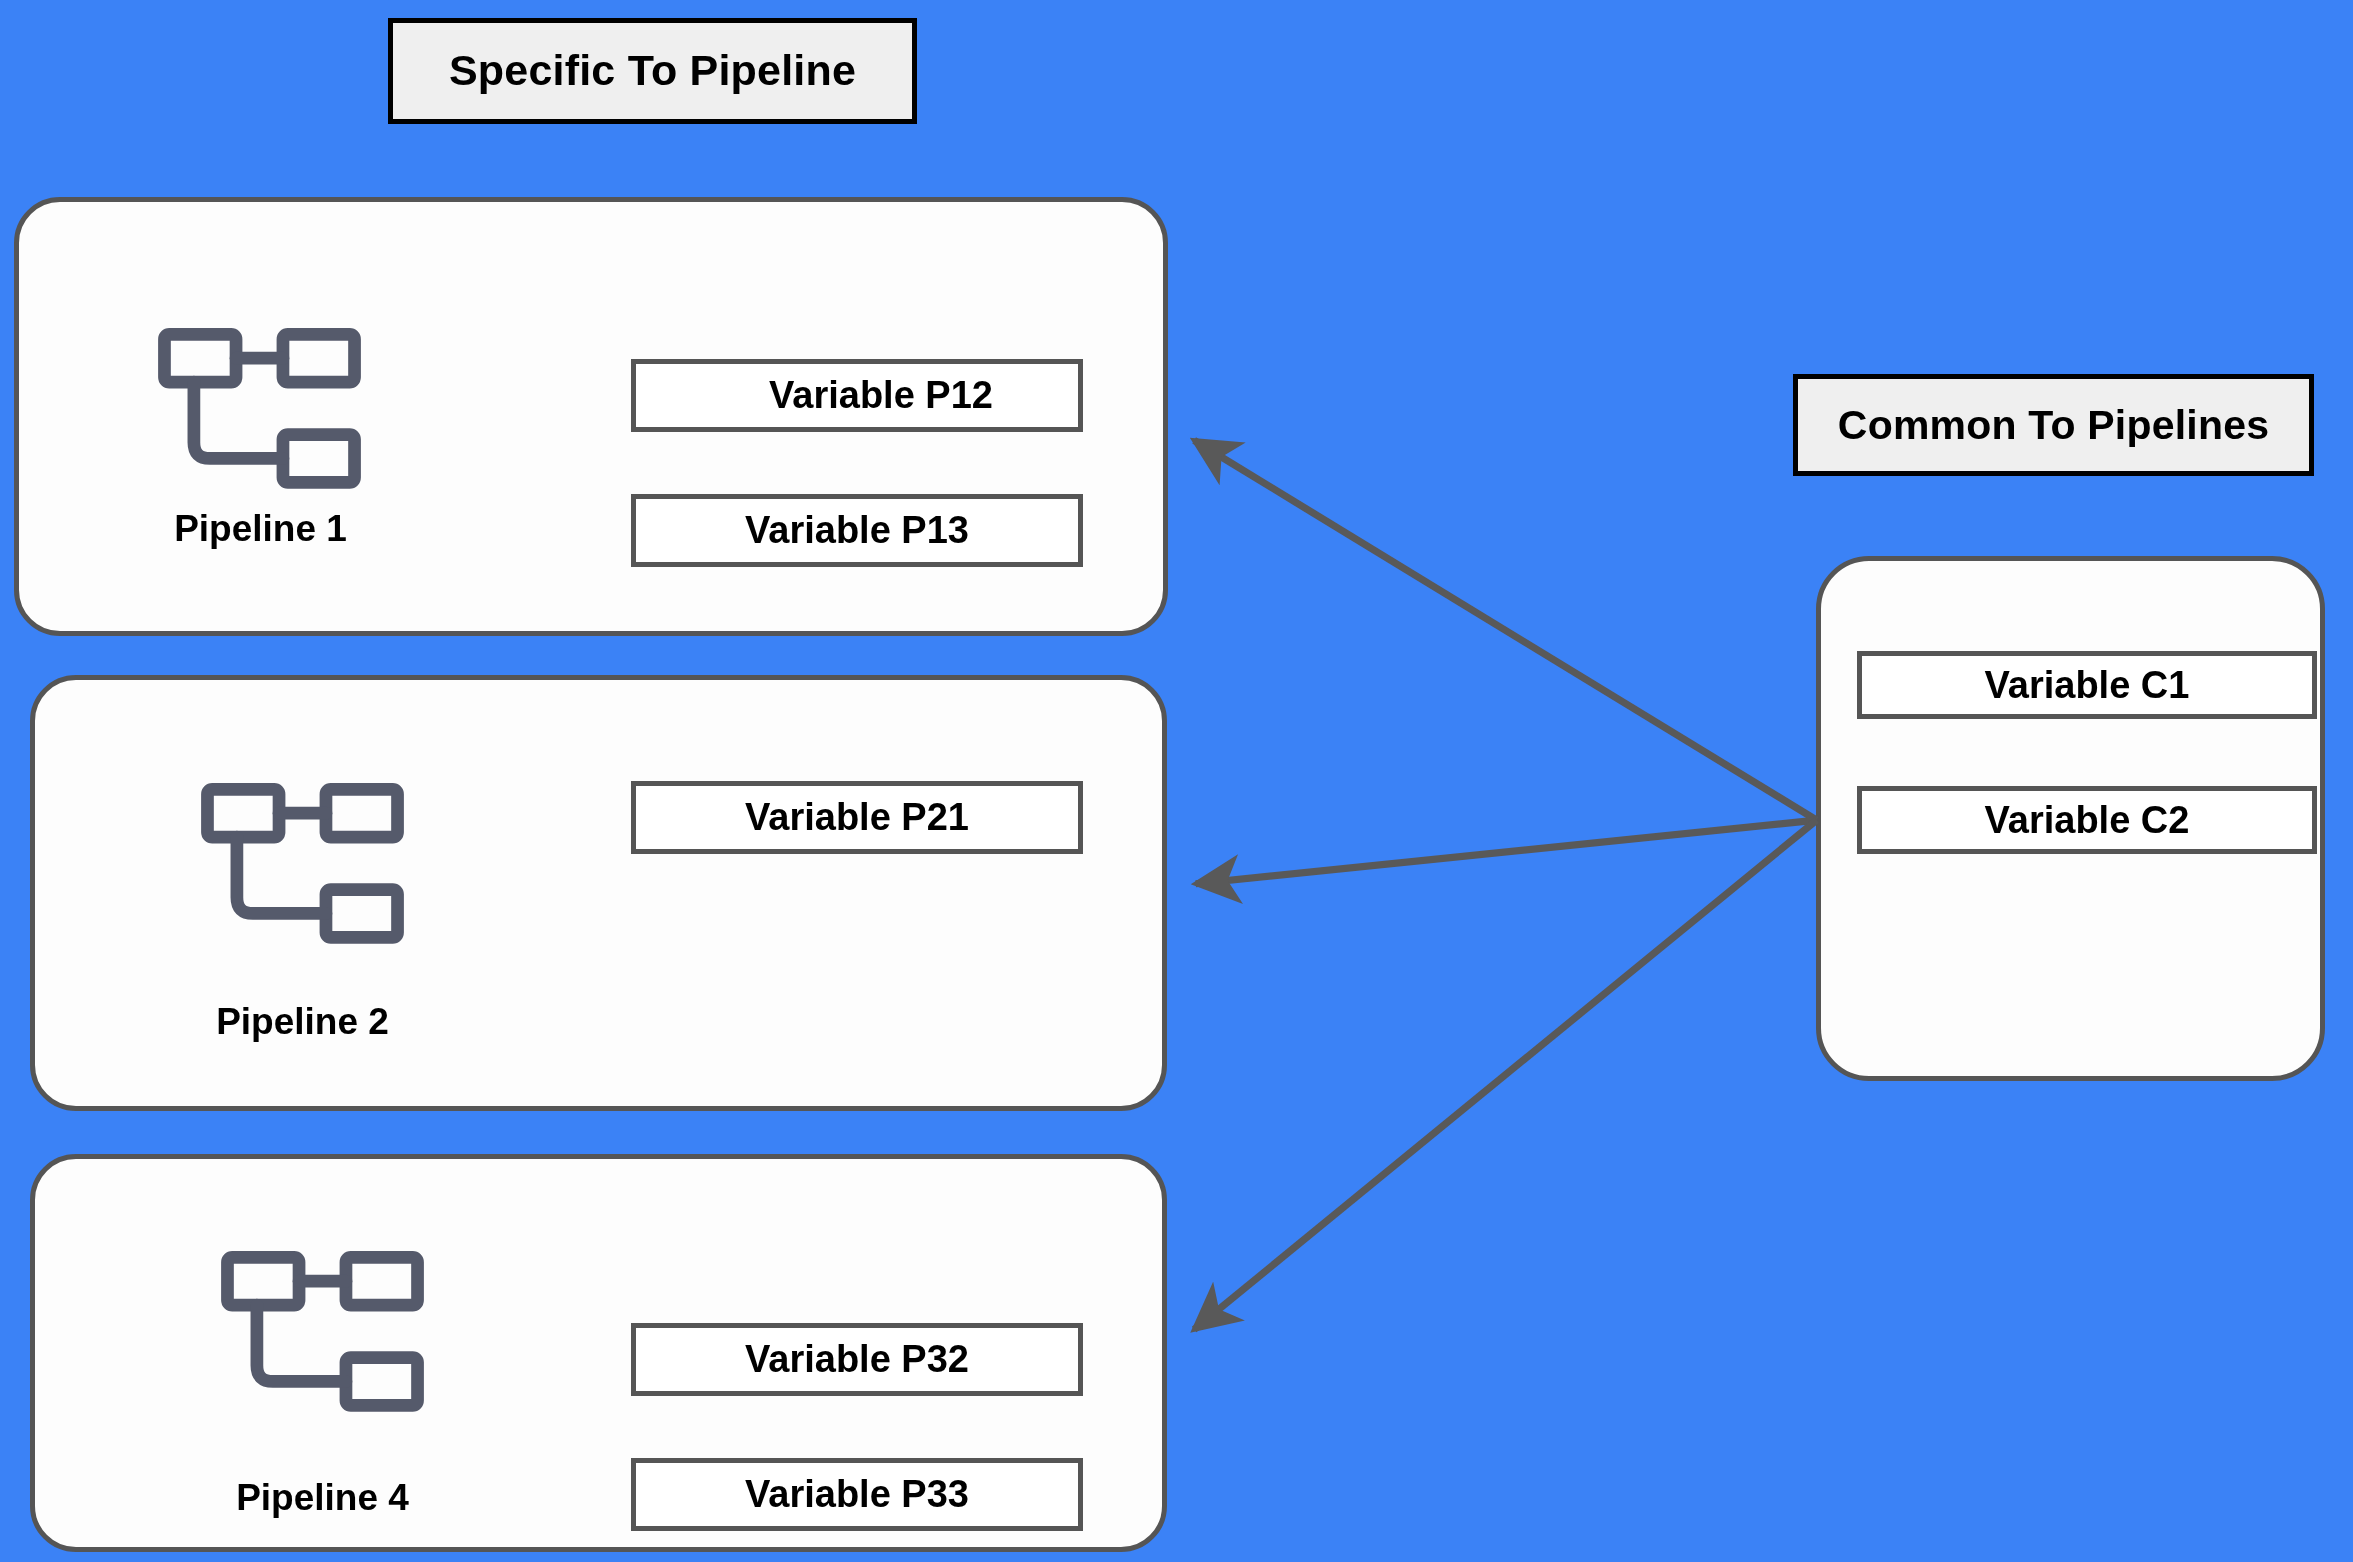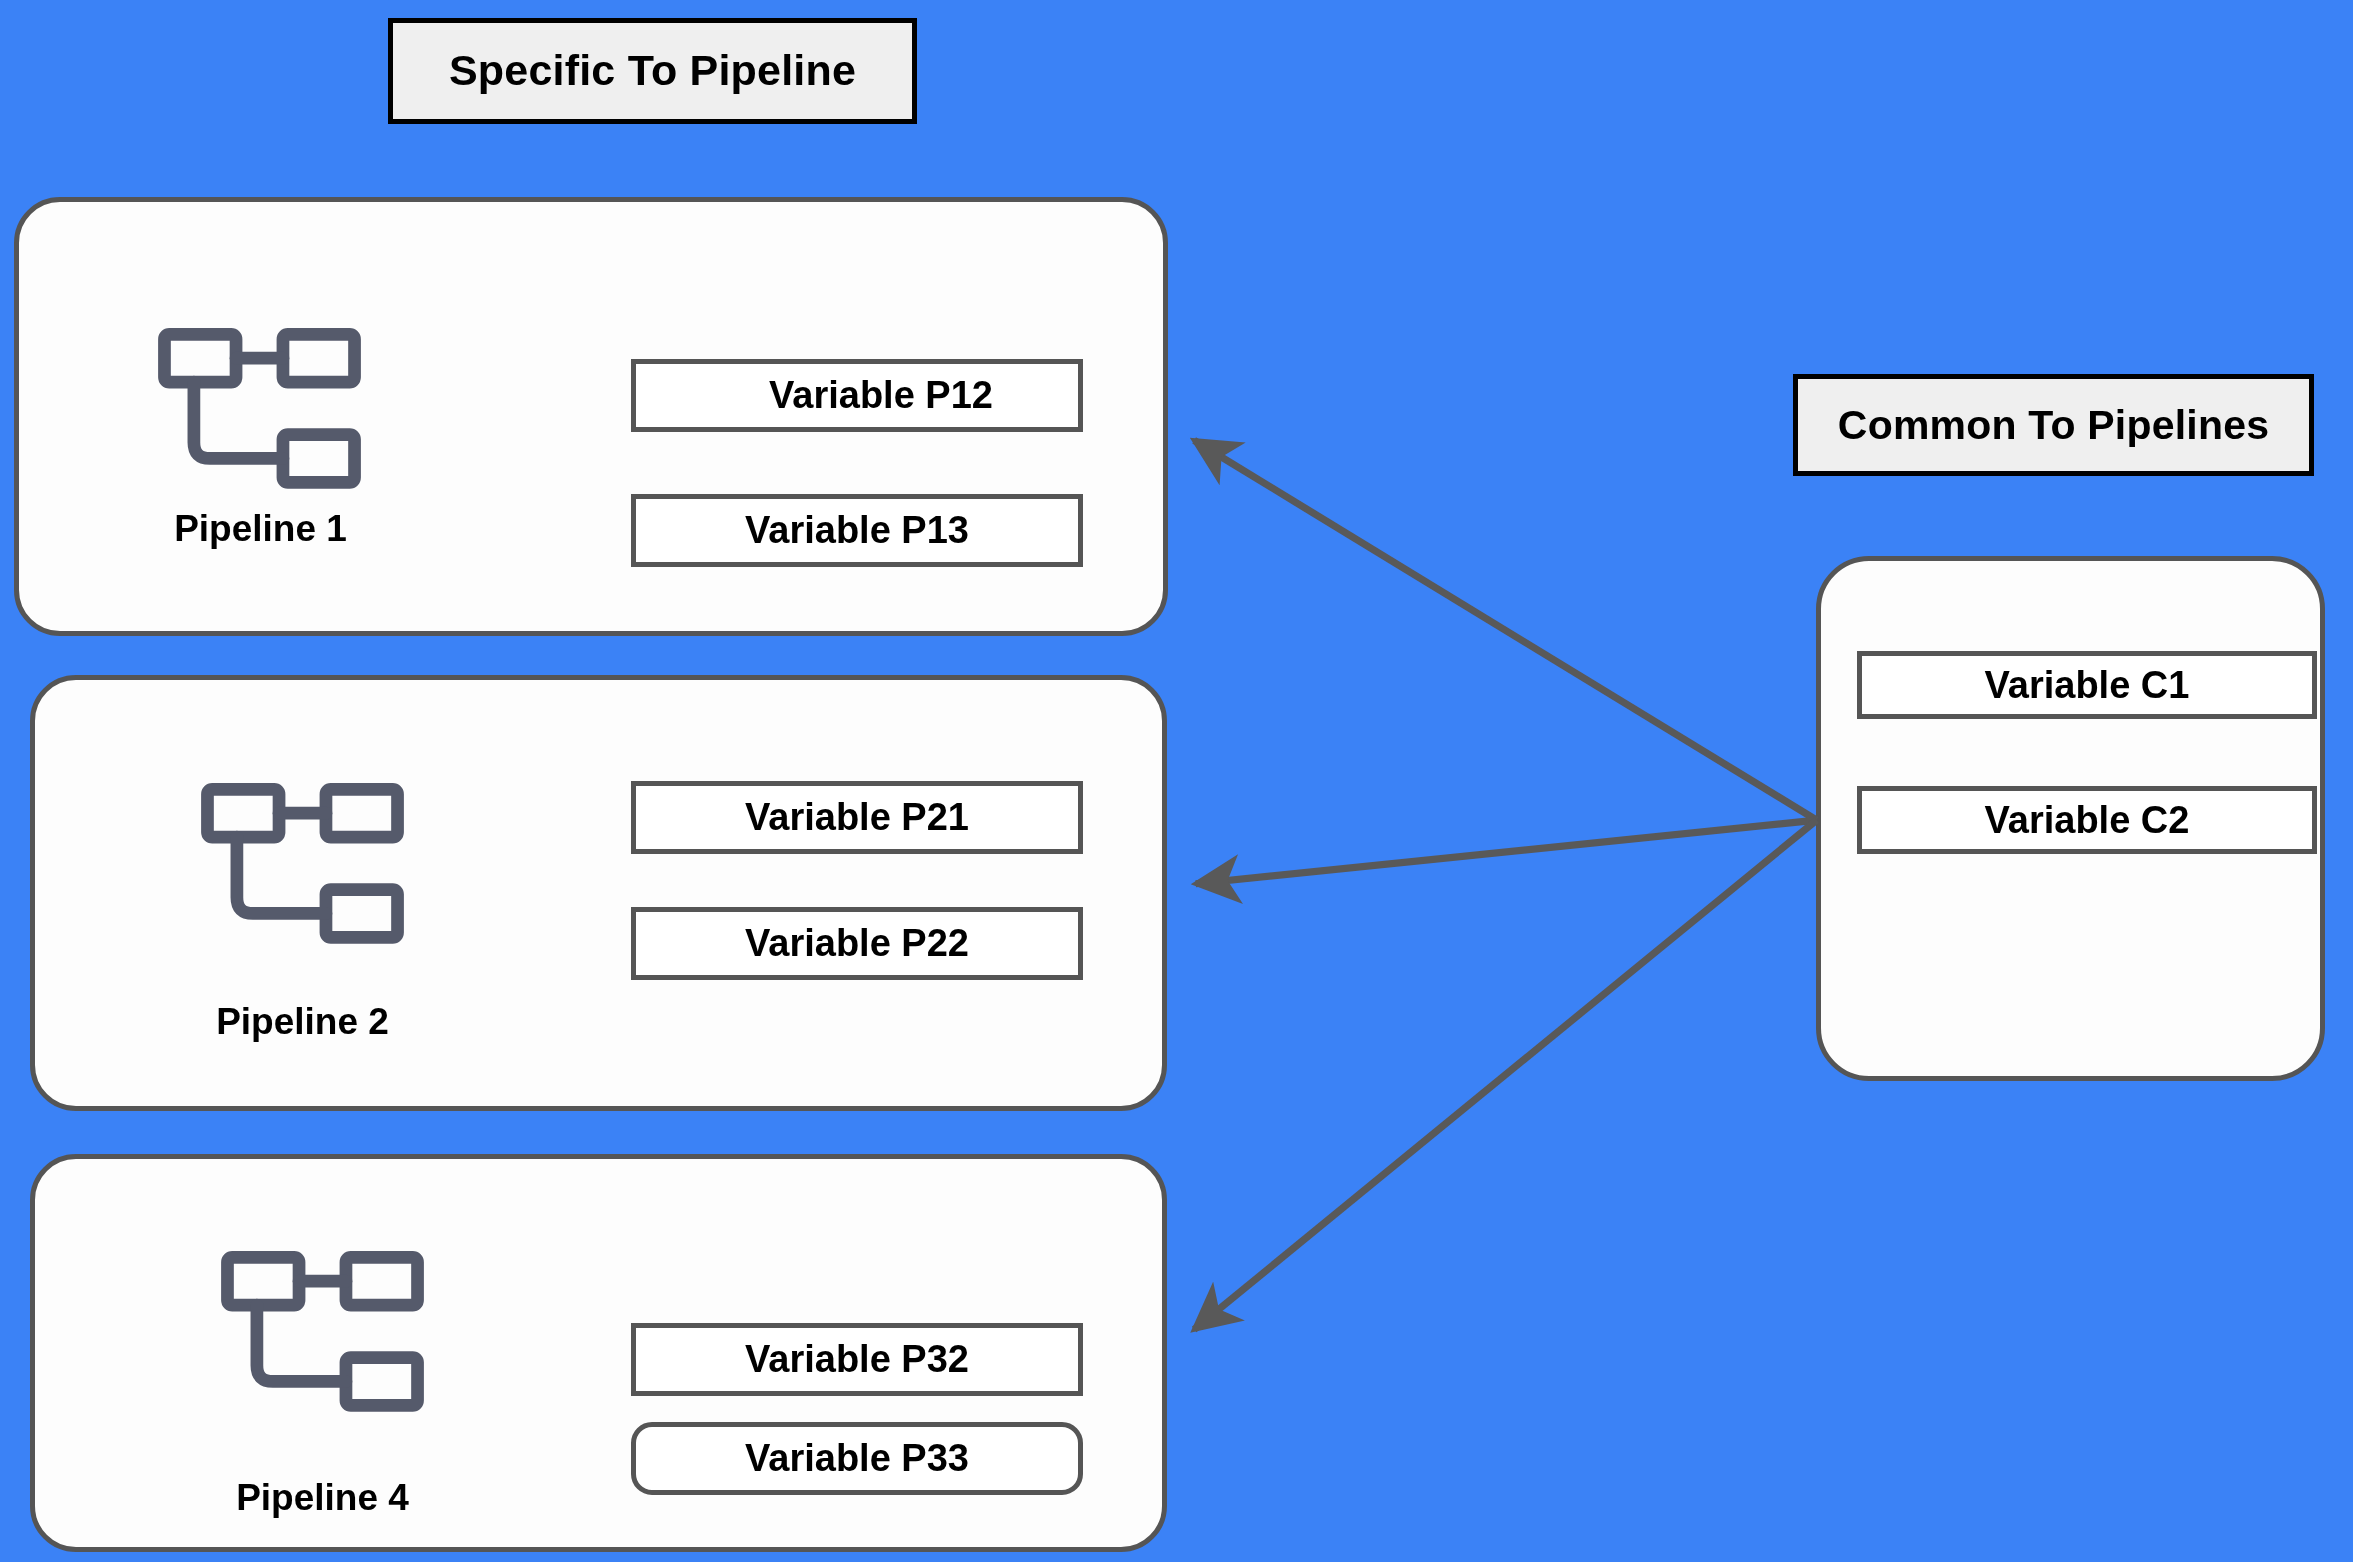--- a/index.html
+++ b/index.html
@@ -137,40 +137,39 @@
         <rect x="157" y="134" width="90" height="60" rx="6"></rect>
         <line x1="98" y1="38" x2="157" y2="38"></line>
         <path d="M 45 68 L 45 144 Q 45 164 65 164 L 157 164"></path>
       </g>
     </svg>
   </div>
 
   <div class="pipe-label" style="left:201px; top:1001px; width:203px;">Pipeline 2</div>
 
   <div class="var-box spec" style="top:781px;">Variable P21</div>
-  <div class="var-box spec" style="top:907px;">Variable P22</div>
 
   <div class="panel" id="panel-pipeline-3"></div>
 
   <div class="pipe-icon" style="left:221px; top:1251px;">
     <svg width="203" height="167" viewBox="0 0 255 210" xmlns="http://www.w3.org/2000/svg">
       <g fill="none" stroke="#555a6b" stroke-width="16" stroke-linecap="round" stroke-linejoin="round">
         <rect x="8" y="8" width="90" height="60" rx="6"></rect>
         <rect x="157" y="8" width="90" height="60" rx="6"></rect>
         <rect x="157" y="134" width="90" height="60" rx="6"></rect>
         <line x1="98" y1="38" x2="157" y2="38"></line>
         <path d="M 45 68 L 45 144 Q 45 164 65 164 L 157 164"></path>
       </g>
     </svg>
   </div>
 
   <div class="pipe-label" style="left:221px; top:1477px; width:203px;">Pipeline 4</div>
 
   <div class="var-box spec" style="top:1323px;">Variable P32</div>
-  <div class="var-box spec" style="top:1422px;border-radius:21px;">Variable P33</div>
+  <div class="var-box spec" style="top:1458px;">Variable P33</div>
 
   <div class="panel" id="panel-common"></div>
 
   <div class="var-box comm" style="top:651px;">Variable C1</div>
   <div class="var-box comm" style="top:786px;">Variable C2</div>
 
   <svg id="arrow-layer" xmlns="http://www.w3.org/2000/svg" viewBox="0 0 2957 1963" width="2354" height="1563">
     <defs>
       <marker id="ah" viewBox="0 0 10 10" refX="9" refY="5" markerWidth="7" markerHeight="7" orient="auto-start-reverse">
         <path d="M 0 0 L 10 5 L 0 10 L 2.6 5 z" fill="#595959"></path>

